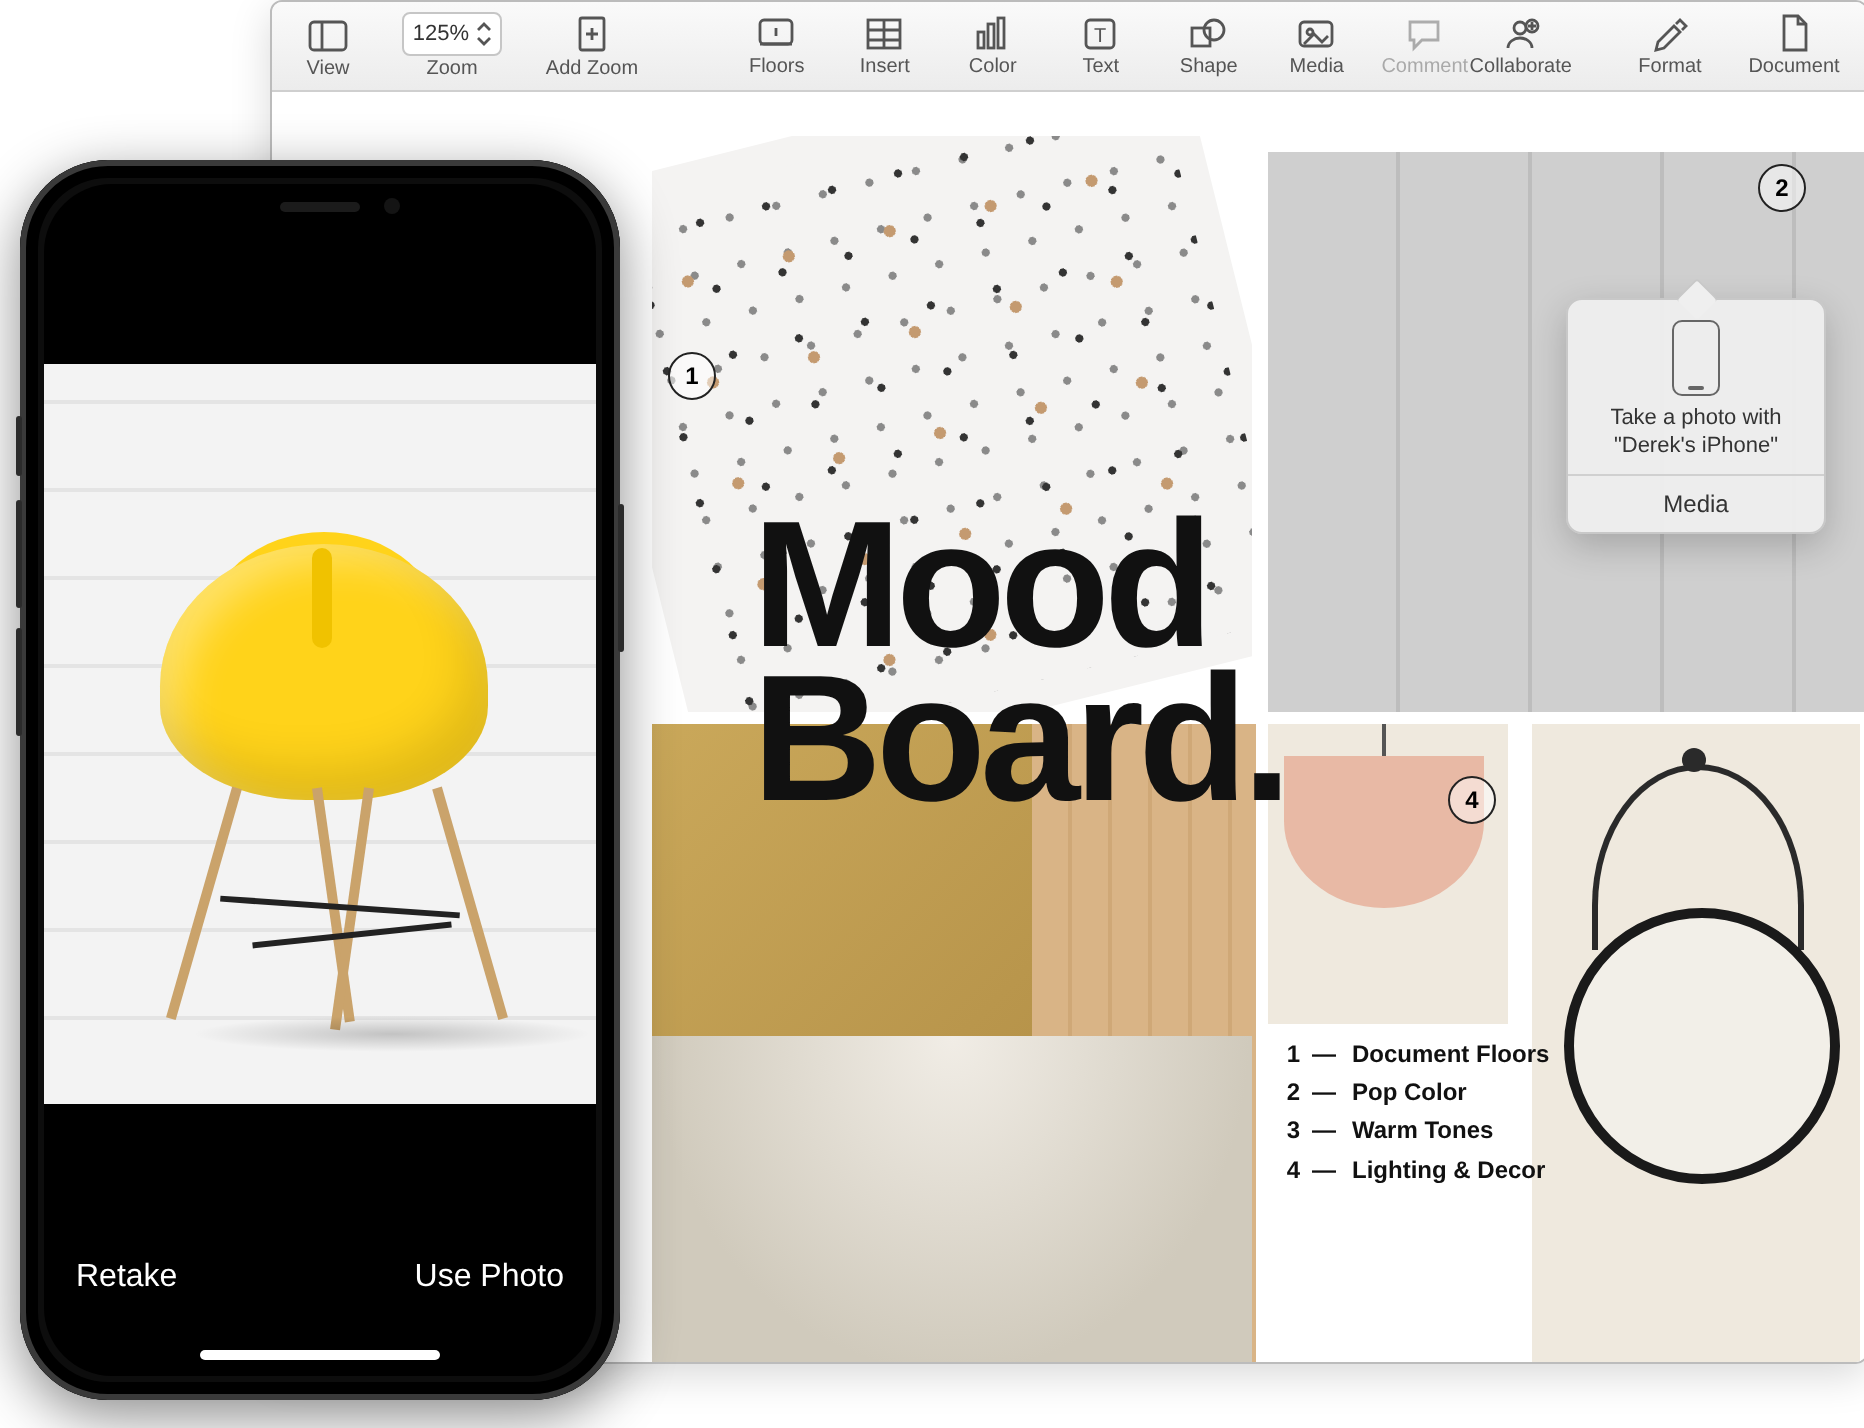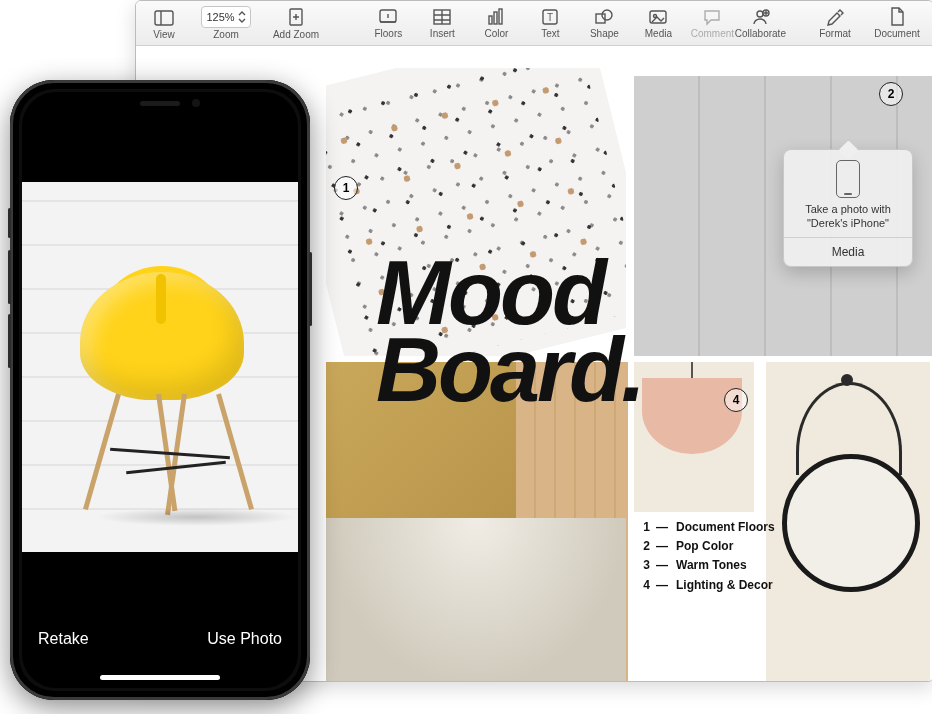--- a/index.html
+++ b/index.html
@@ -19,21 +19,21 @@
   .tool{display:flex; flex-direction:column; align-items:center; width:40px; cursor:default;}
   .tool.wide{width:56px;}
   .tool .ic{width:22px;height:20px;display:flex;align-items:center;justify-content:center;margin-bottom:2px;}
   .tool-label{font-size:10px;color:#555;line-height:1;}
   .zoom-box{display:flex;align-items:center;border:1px solid #c6c6c6;border-radius:4px;background:#fff;height:20px;padding:0 4px;font-size:11px;color:#333;margin-bottom:2px;}
   .zoom-box svg{margin-left:3px;}
   .spacer{flex:1;}
   .tool.disabled{opacity:.45;}
   
   .canvas { position:absolute; top:67px; bottom:0; left:0; right:0; background:#fff; overflow:hidden;}
-  .mood-title{position:absolute; left:240px; top:187px; font-size:90px; font-weight:800; line-height:.85; letter-spacing:-3px; color:#111;font-style:italic;}
+  .mood-title{position:absolute; left:240px; top:187px; font-size:90px; font-weight:800; line-height:.85; letter-spacing:-3px; color:#111;}
   .callout{position:absolute;width:22px;height:22px;border:1.5px solid #222;border-radius:50%;display:flex;align-items:center;justify-content:center;font-size:12px;font-weight:600;background:rgba(255,255,255,.5);}
   .legend{position:absolute;left:500px;top:450px;font-size:12px;color:#111;font-weight:600;line-height:1.6;}
   .legend-row span.num{display:inline-block;width:14px;text-align:right;margin-right:6px;}
   .legend-row span.dash{margin-right:8px;}
   
   .tile{position:absolute;background:#ddd;}
   .t-terrazzo{left:190px;top:8px;width:290px;height:280px;background:#f4f3f2;background-image:
     radial-gradient(#333 2px,transparent 2px),
     radial-gradient(#c49a70 3px,transparent 3px),
     radial-gradient(#8a8a8a 2px,transparent 2px);

